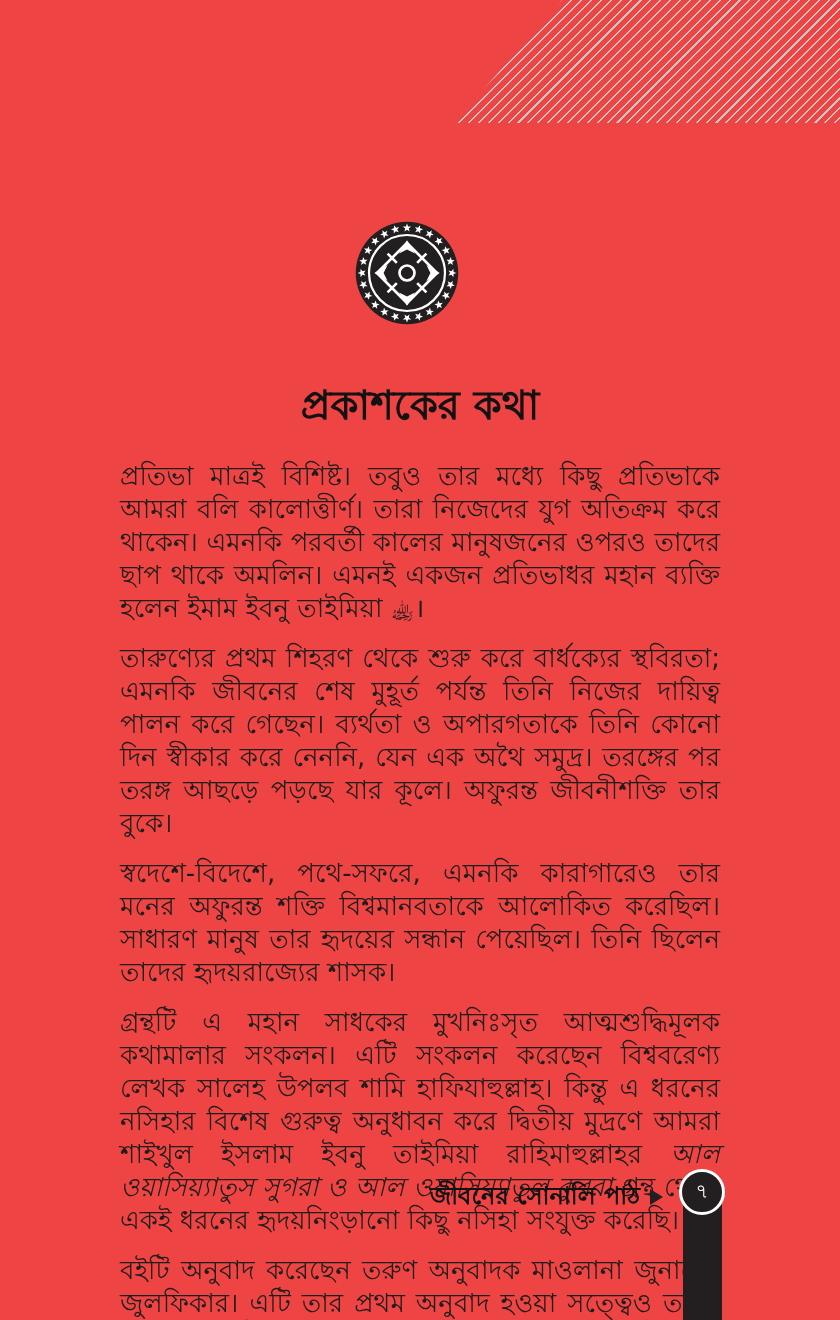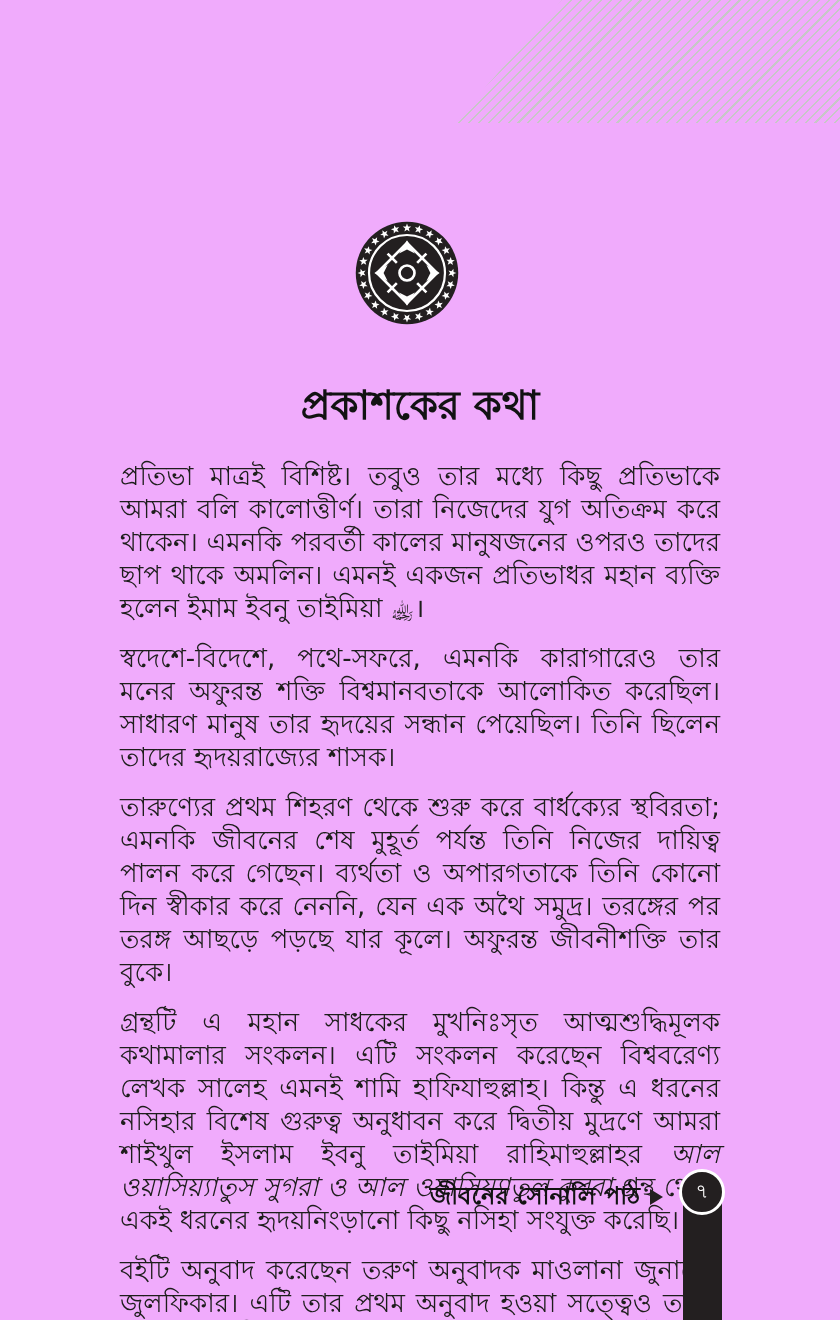--- a/index.html
+++ b/index.html
@@ -1,20 +1,20 @@
 <!DOCTYPE html>
 <html><head>
 <meta charset="utf-8">
 <style>
   html, body { margin: 0; padding: 0; background: #ffffff; }
   .page {
     position: relative;
     width: 840px;
     height: 1320px;
-    background: #f0abfc;
+    background: #ef4444;
     overflow: hidden;
     font-family: "DejaVu Sans", "Liberation Serif", sans-serif;
     color: #1d1d1b;
   }
 
   
   .stripes {
     position: absolute;
     top: 0;
     right: 0;
@@ -153,23 +153,23 @@
       <path d="M60,26 L94,60 L60,94 L26,60 Z"></path>
       <circle cx="60" cy="60" r="8.5"></circle>
       <path d="M38,38 L48.5,48.5 M82,38 L71.5,48.5 M38,82 L48.5,71.5 M82,82 L71.5,71.5"></path>
     </g>
   </svg>
 
   <h1 class="title">প্রকাশকের কথা</h1>
 
   <div class="content">
     <p>প্রতিভা মাত্রই বিশিষ্ট। তবুও তার মধ্যে কিছু প্রতিভাকে আমরা বলি কালোত্তীর্ণ। তারা নিজেদের যুগ অতিক্রম করে থাকেন। এমনকি পরবর্তী কালের মানুষজনের ওপরও তাদের ছাপ থাকে অমলিন। এমনই একজন প্রতিভাধর মহান ব্যক্তি হলেন ইমাম ইবনু তাইমিয়া ﵀।</p>
+    <p>তারুণ্যের প্রথম শিহরণ থেকে শুরু করে বার্ধক্যের স্থবিরতা; এমনকি জীবনের শেষ মুহূর্ত পর্যন্ত তিনি নিজের দায়িত্ব পালন করে গেছেন। ব্যর্থতা ও অপারগতাকে তিনি কোনো দিন স্বীকার করে নেননি, যেন এক অথৈ সমুদ্র। তরঙ্গের পর তরঙ্গ আছড়ে পড়ছে যার কূলে। অফুরন্ত জীবনীশক্তি তার বুকে।</p>
     <p>স্বদেশে-বিদেশে, পথে-সফরে, এমনকি কারাগারেও তার মনের অফুরন্ত শক্তি বিশ্বমানবতাকে আলোকিত করেছিল। সাধারণ মানুষ তার হৃদয়ের সন্ধান পেয়েছিল। তিনি ছিলেন তাদের হৃদয়রাজ্যের শাসক।</p>
-    <p>তারুণ্যের প্রথম শিহরণ থেকে শুরু করে বার্ধক্যের স্থবিরতা; এমনকি জীবনের শেষ মুহূর্ত পর্যন্ত তিনি নিজের দায়িত্ব পালন করে গেছেন। ব্যর্থতা ও অপারগতাকে তিনি কোনো দিন স্বীকার করে নেননি, যেন এক অথৈ সমুদ্র। তরঙ্গের পর তরঙ্গ আছড়ে পড়ছে যার কূলে। অফুরন্ত জীবনীশক্তি তার বুকে।</p>
-    <p><span>গ্রন্থটি এ মহান সাধকের মুখনিঃসৃত আত্মশুদ্ধিমূলক কথামালার সংকলন। এটি সংকলন করেছেন বিশ্ববরেণ্য লেখক সালেহ এমনই শামি হাফিযাহুল্লাহ। কিন্তু এ ধরনের নসিহার বিশেষ গুরুত্ব অনুধাবন করে দ্বিতীয় মুদ্রণে আমরা শাইখুল ইসলাম ইবনু তাইমিয়া রাহিমাহুল্লাহর </span><em>আল ওয়াসিয়্যাতুস সুগরা ও আল ওয়াসিয়্যাতুল কুবরা</em><span> গ্রন্থ থেকে একই ধরনের হৃদয়নিংড়ানো কিছু নসিহা সংযুক্ত করেছি।</span></p>
+    <p><span>গ্রন্থটি এ মহান সাধকের মুখনিঃসৃত আত্মশুদ্ধিমূলক কথামালার সংকলন। এটি সংকলন করেছেন বিশ্ববরেণ্য লেখক সালেহ উপলব শামি হাফিযাহুল্লাহ। কিন্তু এ ধরনের নসিহার বিশেষ গুরুত্ব অনুধাবন করে দ্বিতীয় মুদ্রণে আমরা শাইখুল ইসলাম ইবনু তাইমিয়া রাহিমাহুল্লাহর </span><em>আল ওয়াসিয়্যাতুস সুগরা ও আল ওয়াসিয়্যাতুল কুবরা</em><span> গ্রন্থ থেকে একই ধরনের হৃদয়নিংড়ানো কিছু নসিহা সংযুক্ত করেছি।</span></p>
     <p>বইটি অনুবাদ করেছেন তরুণ অনুবাদক মাওলানা জুনায়েদ জুলফিকার। এটি তার প্রথম অনুবাদ হওয়া সত্ত্বেও তাতে যথেষ্ট সাবলীলতার ছাপ রয়েছে। আশা করি পাঠক তা উপলব্ধি করতে পারবেন।</p>
   </div>
 
   <div class="footer">
     <span>জীবনের সোনালি পাঠ</span>
     <span class="arrow-right"></span>
   </div>
 
   <div class="page-bar"></div>
   <div class="page-circle">

